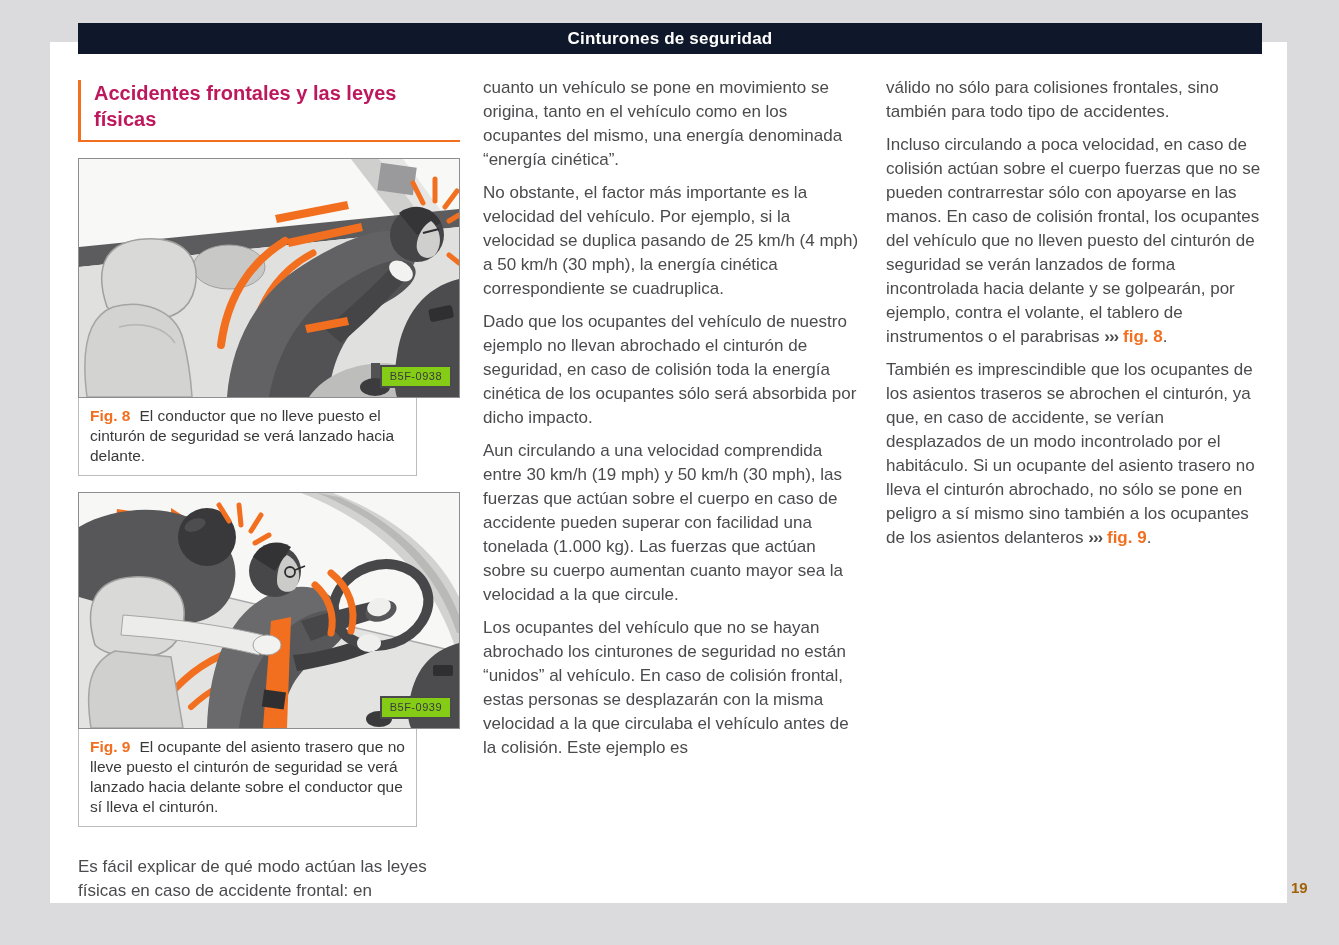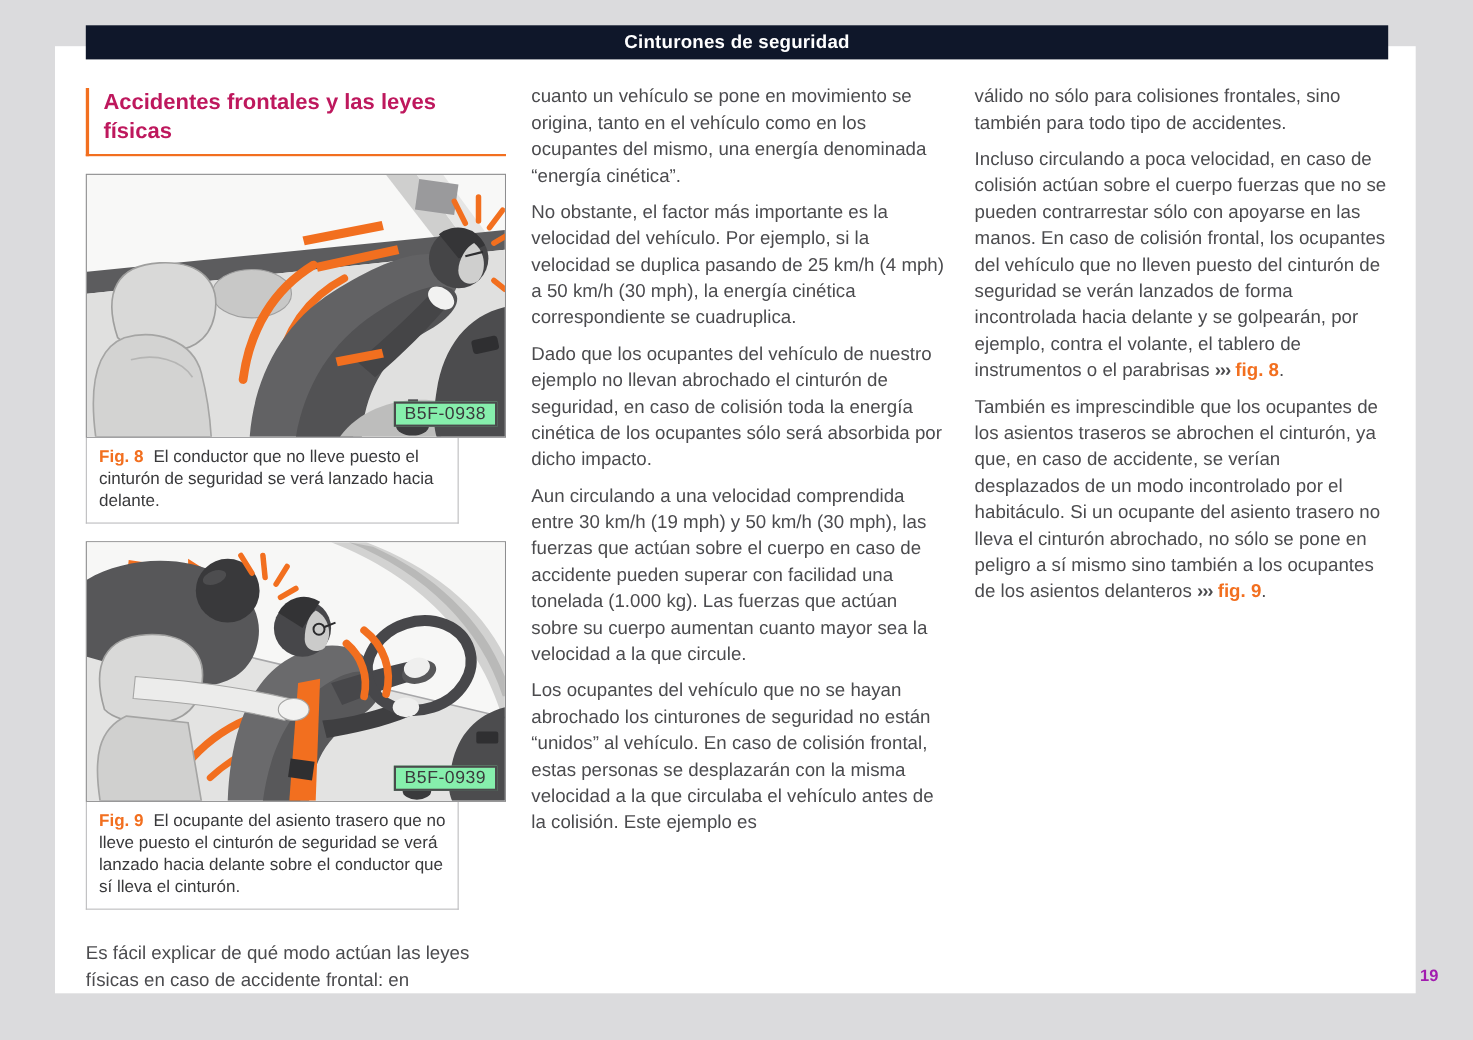--- a/index.html
+++ b/index.html
@@ -58,23 +58,23 @@
   .fig-image {
     position: relative;
     width: 382px;
     border: 1px solid #8e8e90;
     background: #f1f1f0;
     line-height: 0;
   }
   .img-code {
     position: absolute;
     right: 7px; bottom: 9px;
-    background: #86efac;
+    background: #84cc16;
     border: 2px solid #4a4a4c;
-    font-size: 16px;
+    font-size: 11px;
     line-height: 17px;
     padding: 1px 8px;
     color: #3a3a3c;
     letter-spacing: 0.5px;
   }
   .fig-caption {
     width: 339px;
     border: 1px solid #bcbcbe;
     border-top: none;
     padding: 8px 11px 9px 11px;
@@ -88,21 +88,21 @@
     margin-right: 9px;
   }
   .ref-marker { font-weight: bold; color: #4b4b4e; letter-spacing: -1px; }
   .fig-ref { color: #f26f1f; font-weight: bold; }
 
   .page-number {
     position: absolute;
     left: 1291px; top: 879px;
     font-size: 15px;
     font-weight: bold;
-    color: #a21caf;
+    color: #a16207;
   }
   svg { display: block; }
 </style>
 </head>
 <body>
 
 <div class="page">
 
   <div class="header-bar">
     <span>Cinturones de seguridad</span>

